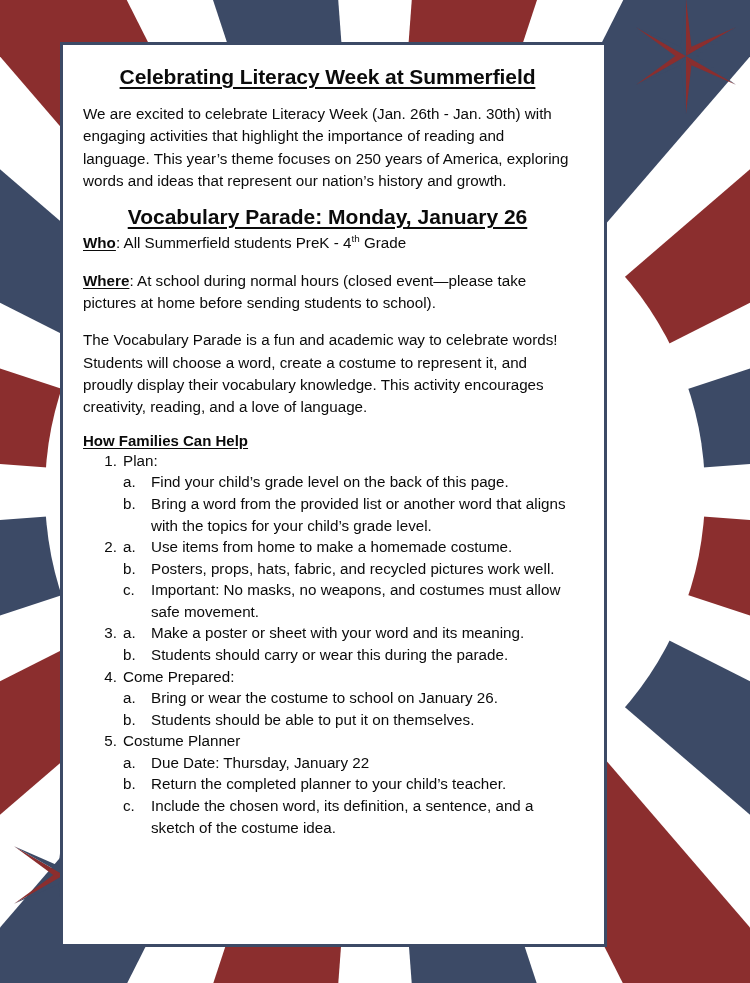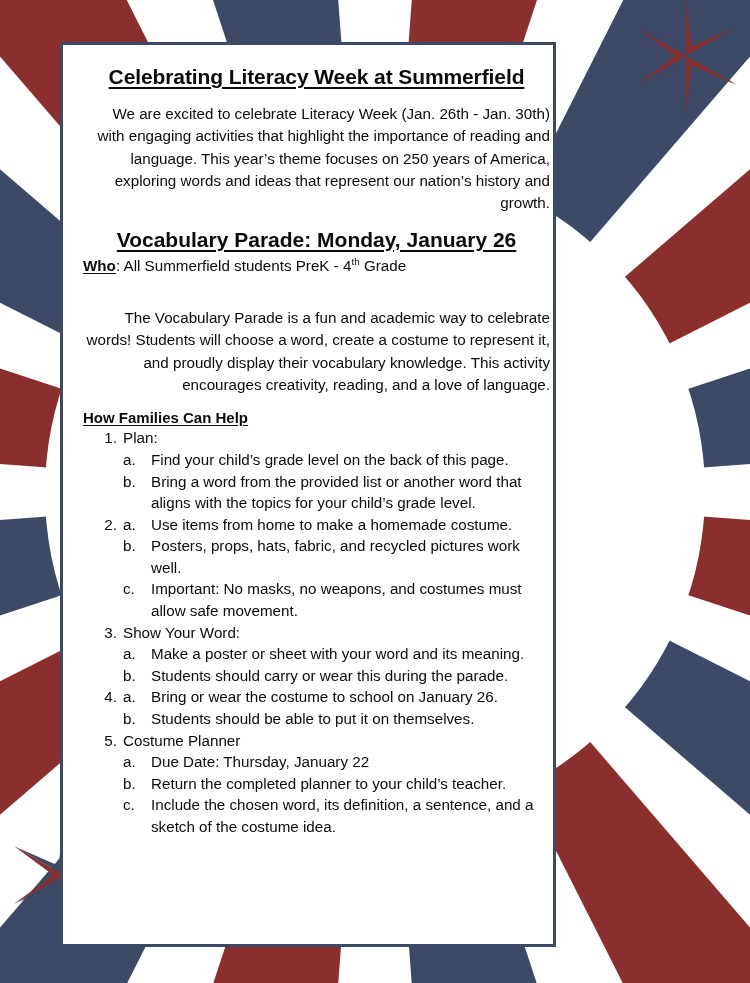--- a/index.html
+++ b/index.html
@@ -35,44 +35,44 @@
     pointer-events: none;
   }
   #star-top-right { right: 4px; top: -4px; width: 120px; height: 120px; }
   #star-bottom-left { left: 4px; bottom: 48px; width: 120px; height: 120px; }
 
   
   #doc {
     position: absolute;
     left: 60px;
     top: 42px;
-    width: 496px;
+    width: 547px;
     height: 905px;
     background: #ffffff;
     border: 3px solid #3c4a66;
     z-index: 3;
-    padding: 16px 3px 10px 20px;
+    padding: 16px 32px 10px 20px;
     color: #0b0b0b;
   }
 
   .doc-title {
     text-align: center;
     font-size: 21px;
     font-weight: bold;
     text-decoration: underline;
     text-underline-offset: 3px;
     letter-spacing: -0.1px;
     margin: 4px 0 14px 0;
   }
 
   p.body {
     font-size: 15.2px;
     line-height: 1.47;
     margin-bottom: 13px;
-    text-align: right;
+    text-align: left;
   }
 
   .section-title {
     text-align: center;
     font-size: 21px;
     font-weight: bold;
     text-decoration: underline;
     text-underline-offset: 3px;
     margin: 2px 0 3px 0;
   }
@@ -196,20 +196,23 @@
     <p class="body">We are excited to celebrate Literacy Week (Jan. 26th - Jan. 30th) with engaging activities that highlight the importance of reading and language. This year’s theme focuses on 250 years of America, exploring words and ideas that represent our nation’s history and growth.</p>
 
     <div class="section-title">Vocabulary Parade: Monday, January 26</div>
 
     <div class="kv">
       <span class="label">Who</span><span>: </span><span>All Summerfield students PreK - 4</span><sup>th</sup><span> Grade</span>
     </div>
 
     <div class="gap"></div>
 
+    <div class="kv">
+      <span class="label">Where</span><span>: </span><span>At school during normal hours (closed event—please take pictures at home before sending students to school).</span>
+    </div>
 
     <div class="gap"></div>
 
     <p class="body">The Vocabulary Parade is a fun and academic way to celebrate words! Students will choose a word, create a costume to represent it, and proudly display their vocabulary knowledge. This activity encourages creativity, reading, and a love of language.</p>
 
     <div class="helper-head">How Families Can Help</div>
 
     <ol class="outer" id="steps-list">
         <li>
           <span class="num">1.</span>
@@ -237,34 +240,34 @@
               <span class="lvl2-text">Posters, props, hats, fabric, and recycled pictures work well.</span>
             </li>
             <li>
               <span class="alpha">c.</span>
               <span class="lvl2-text">Important: No masks, no weapons, and costumes must allow safe movement.</span>
             </li>
           </ol>
         </li>
         <li>
           <span class="num">3.</span>
-          <span class="lvl1-text">Show Your Word:</span>
           <ol class="inner">
             <li>
               <span class="alpha">a.</span>
               <span class="lvl2-text">Make a poster or sheet with your word and its meaning.</span>
             </li>
             <li>
               <span class="alpha">b.</span>
               <span class="lvl2-text">Students should carry or wear this during the parade.</span>
             </li>
           </ol>
         </li>
         <li>
           <span class="num">4.</span>
+          <span class="lvl1-text">Come Prepared:</span>
           <ol class="inner">
             <li>
               <span class="alpha">a.</span>
               <span class="lvl2-text">Bring or wear the costume to school on January 26.</span>
             </li>
             <li>
               <span class="alpha">b.</span>
               <span class="lvl2-text">Students should be able to put it on themselves.</span>
             </li>
           </ol>

